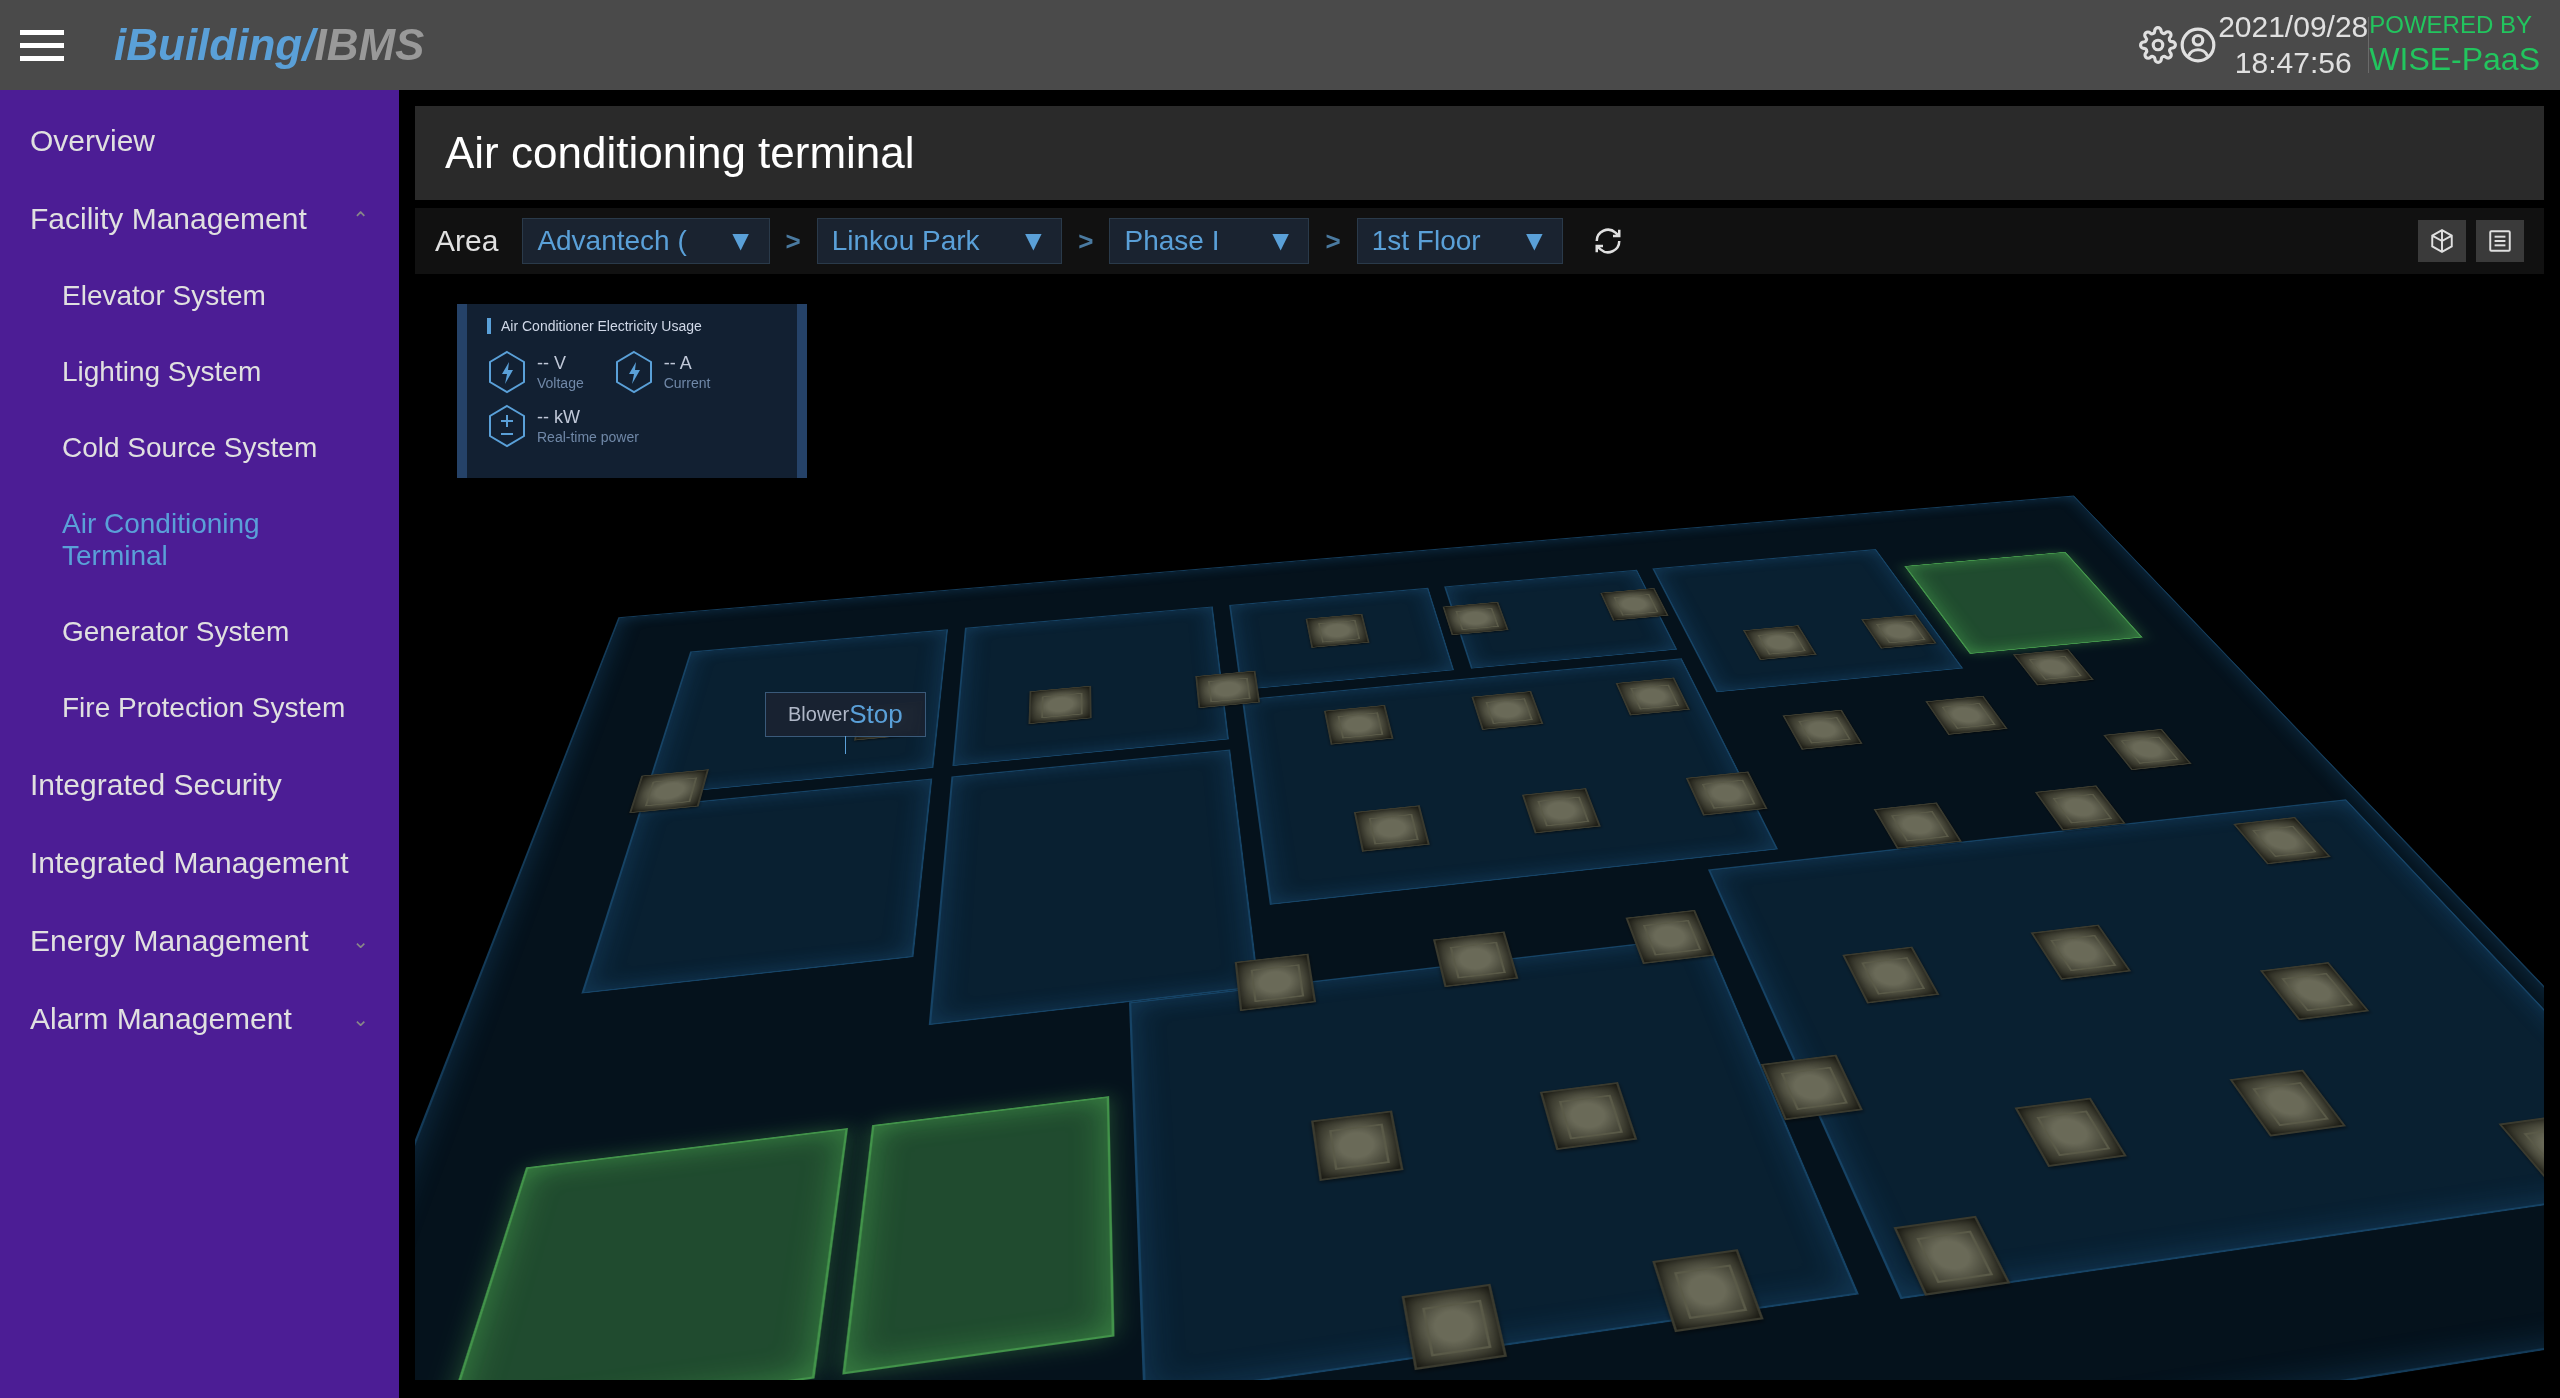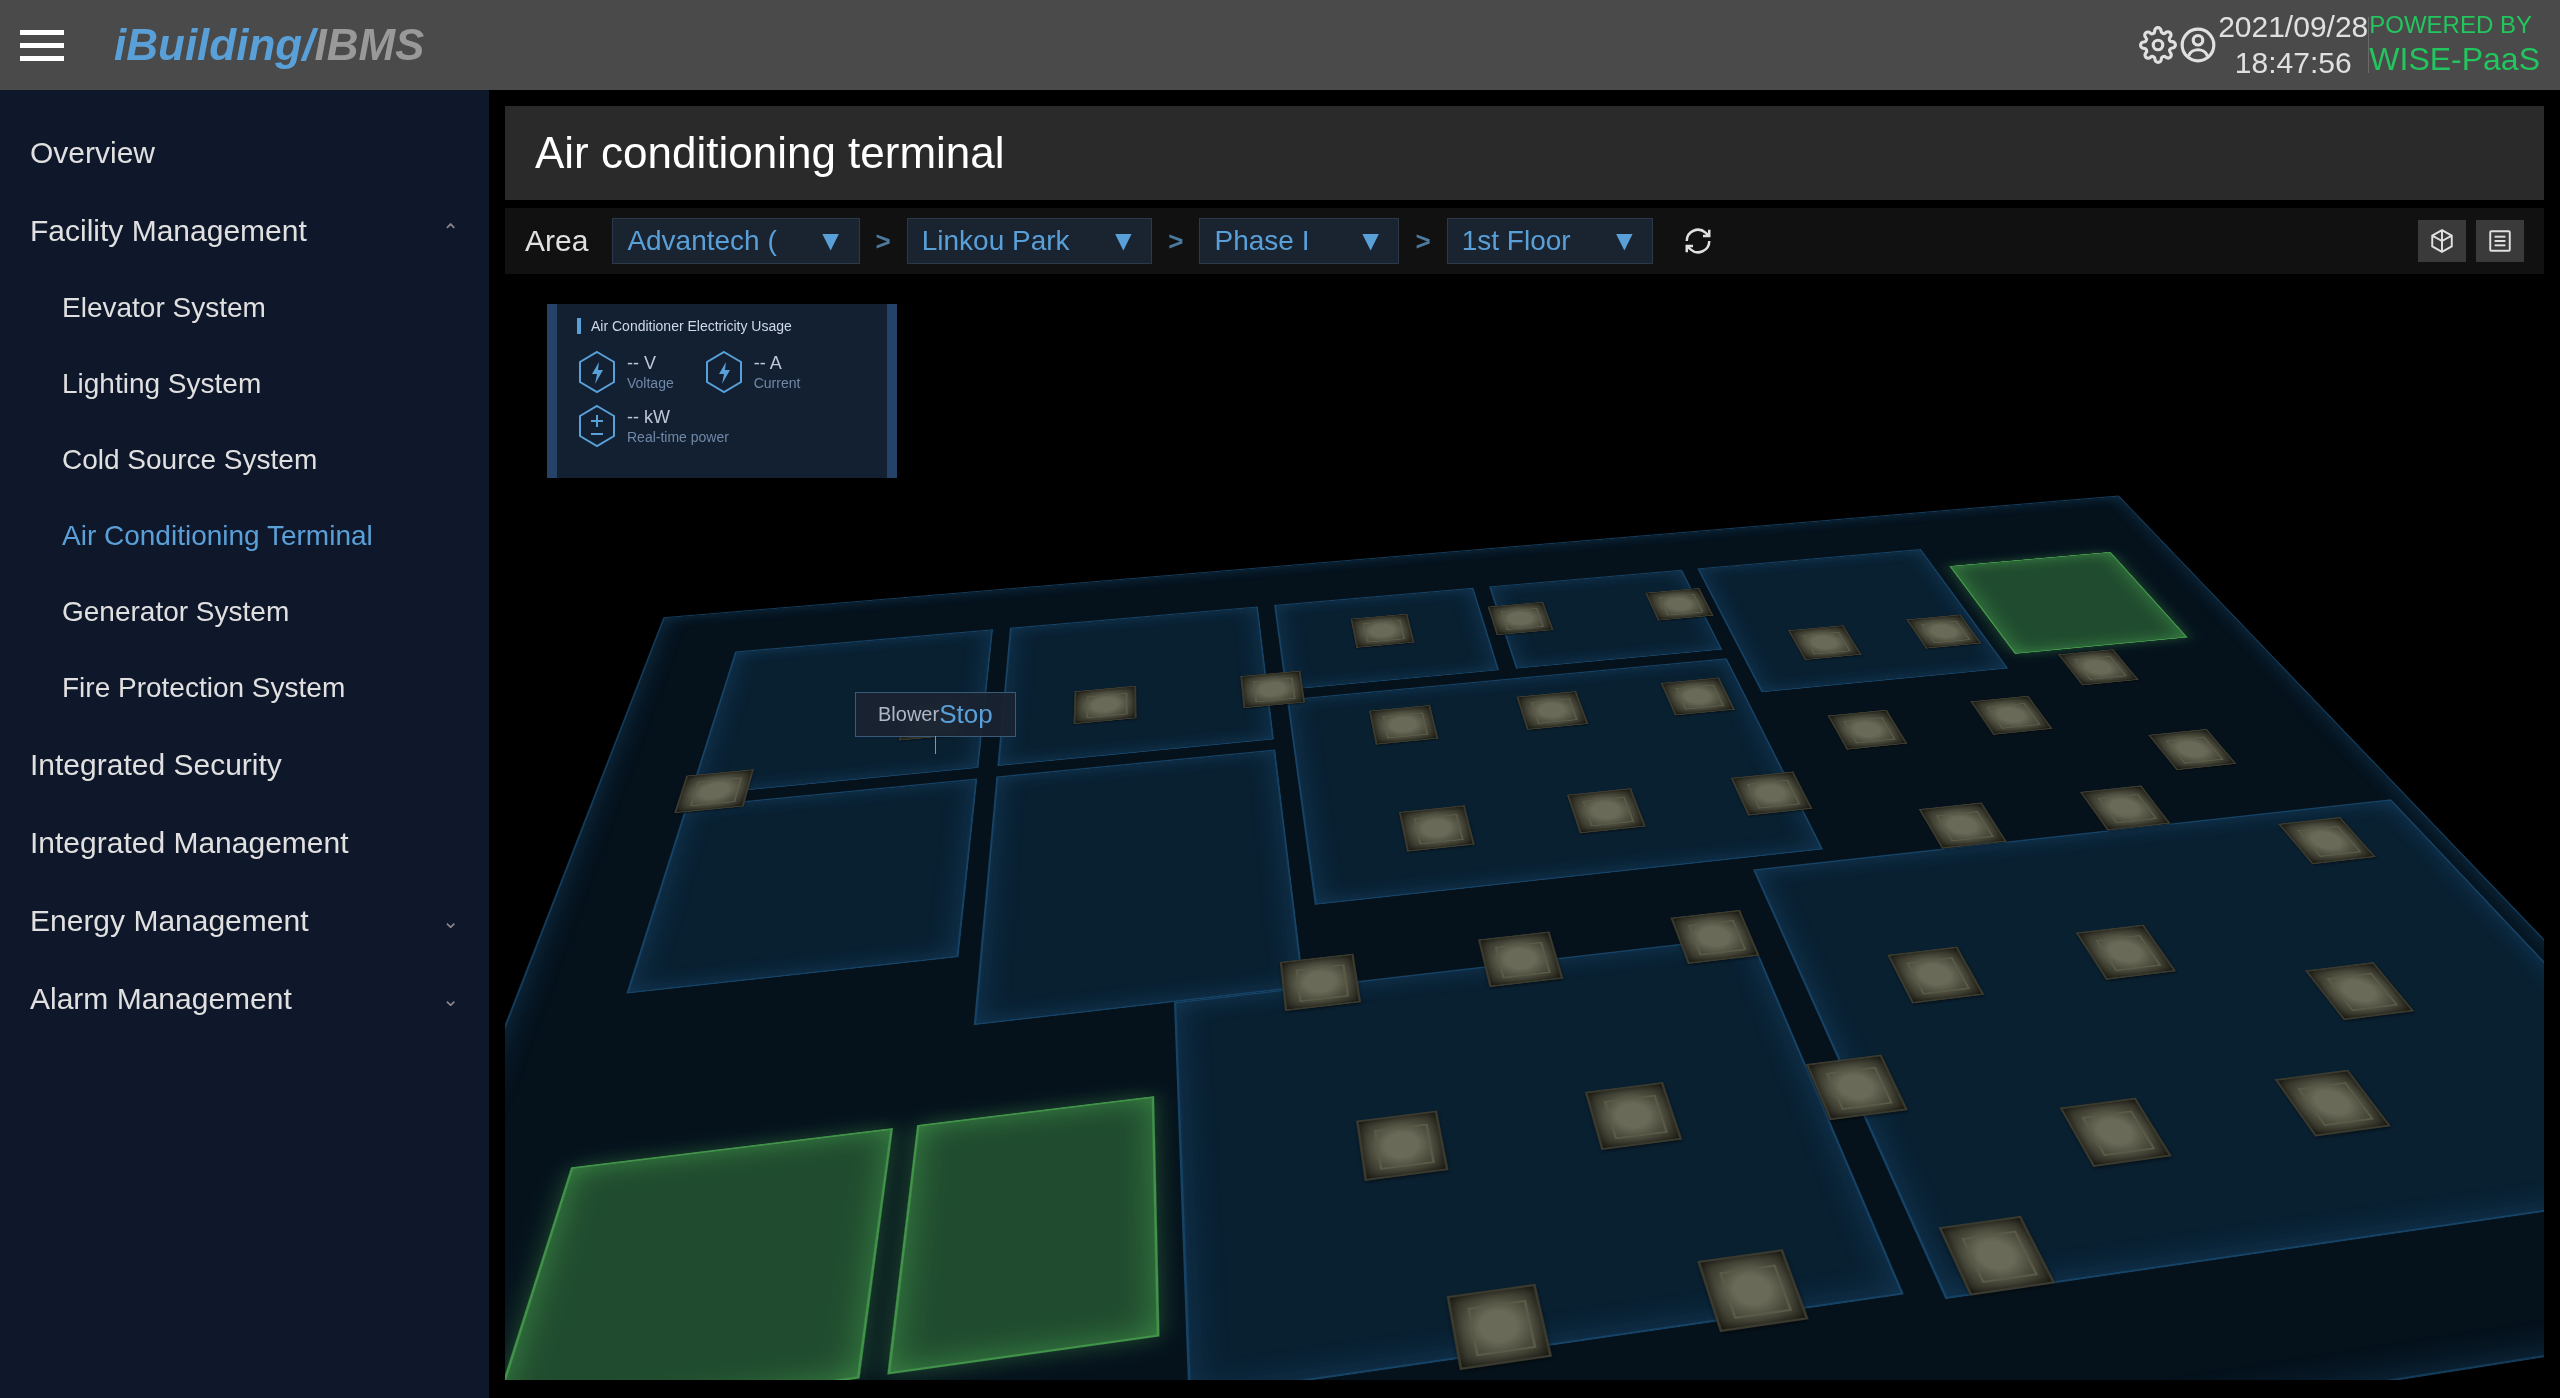--- a/index.html
+++ b/index.html
@@ -92,23 +92,23 @@
     .powered-brand {
       font-size: 32px;
     }
     
     .main {
       display: flex;
       height: calc(1398px - 90px);
     }
     
     .sidebar {
-      width: 489px;
-      background: #0f172a;
-      padding-top: 24px;
+      width: 399px;
+      background: #4c1d95;
+      padding-top: 12px;
     }
     .nav-item {
       padding: 22px 30px;
       font-size: 30px;
       color: #e0e0e0;
       cursor: pointer;
       display: flex;
       align-items: center;
       justify-content: space-between;
     }

